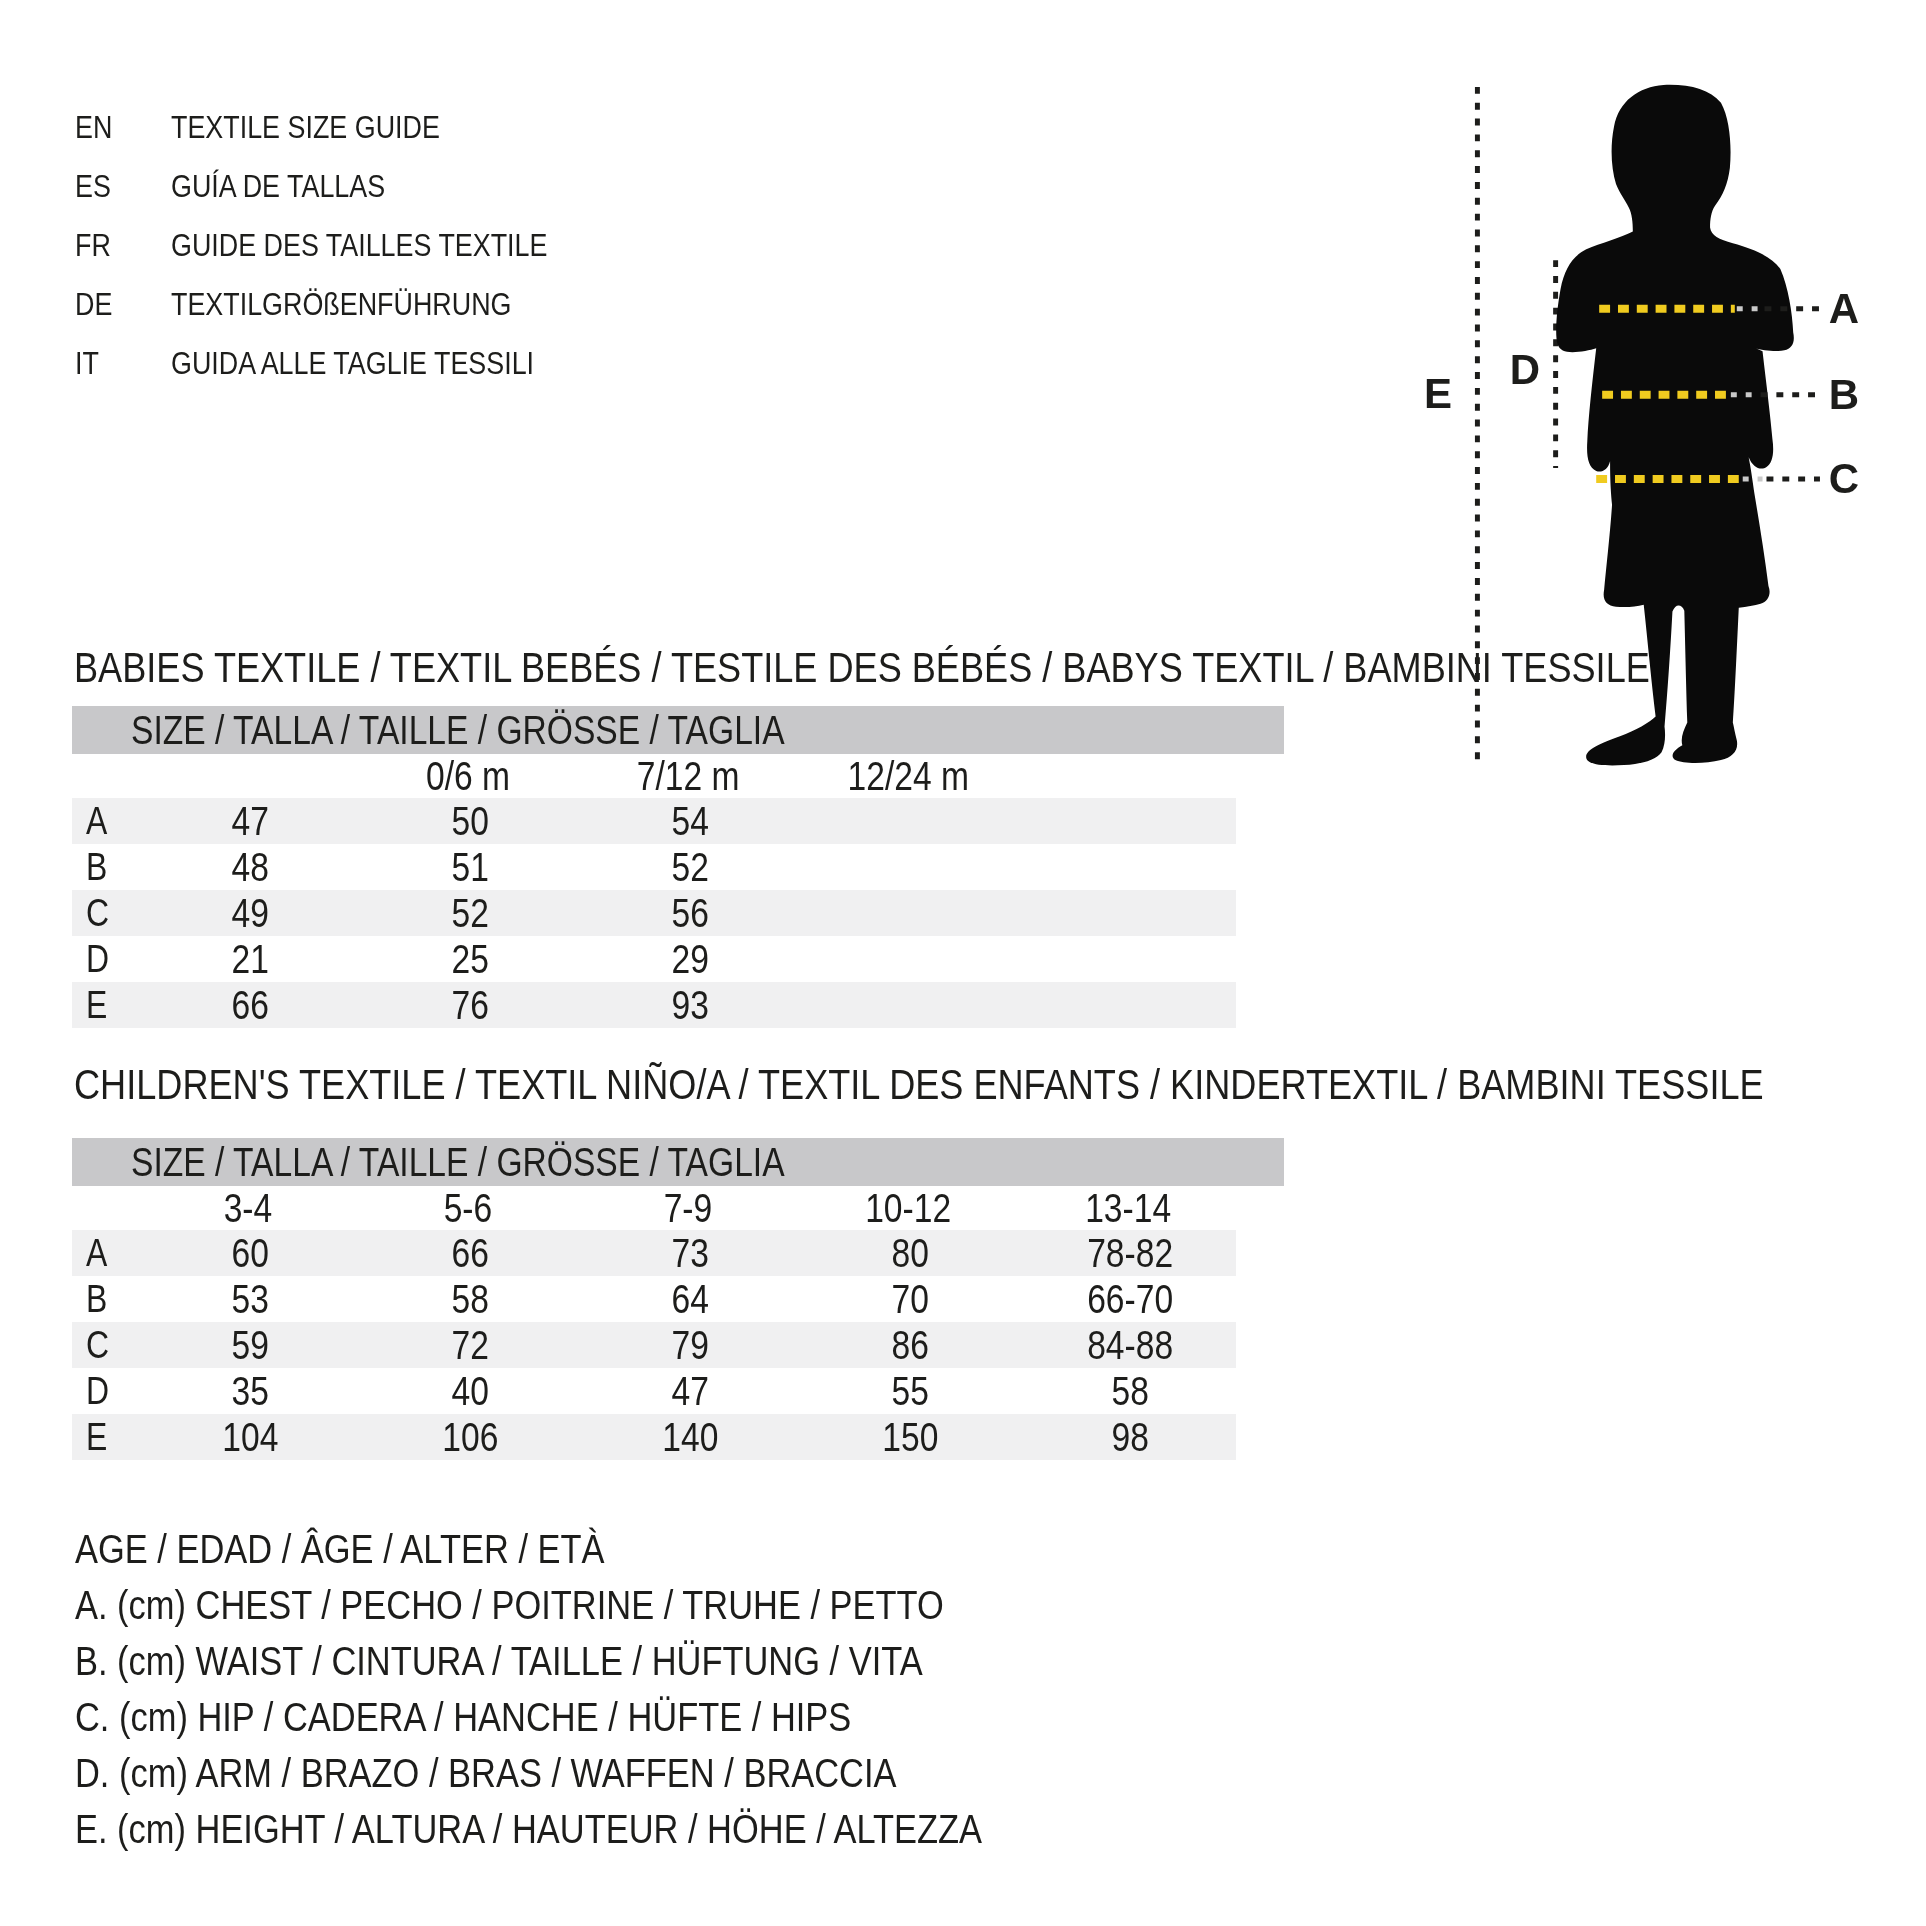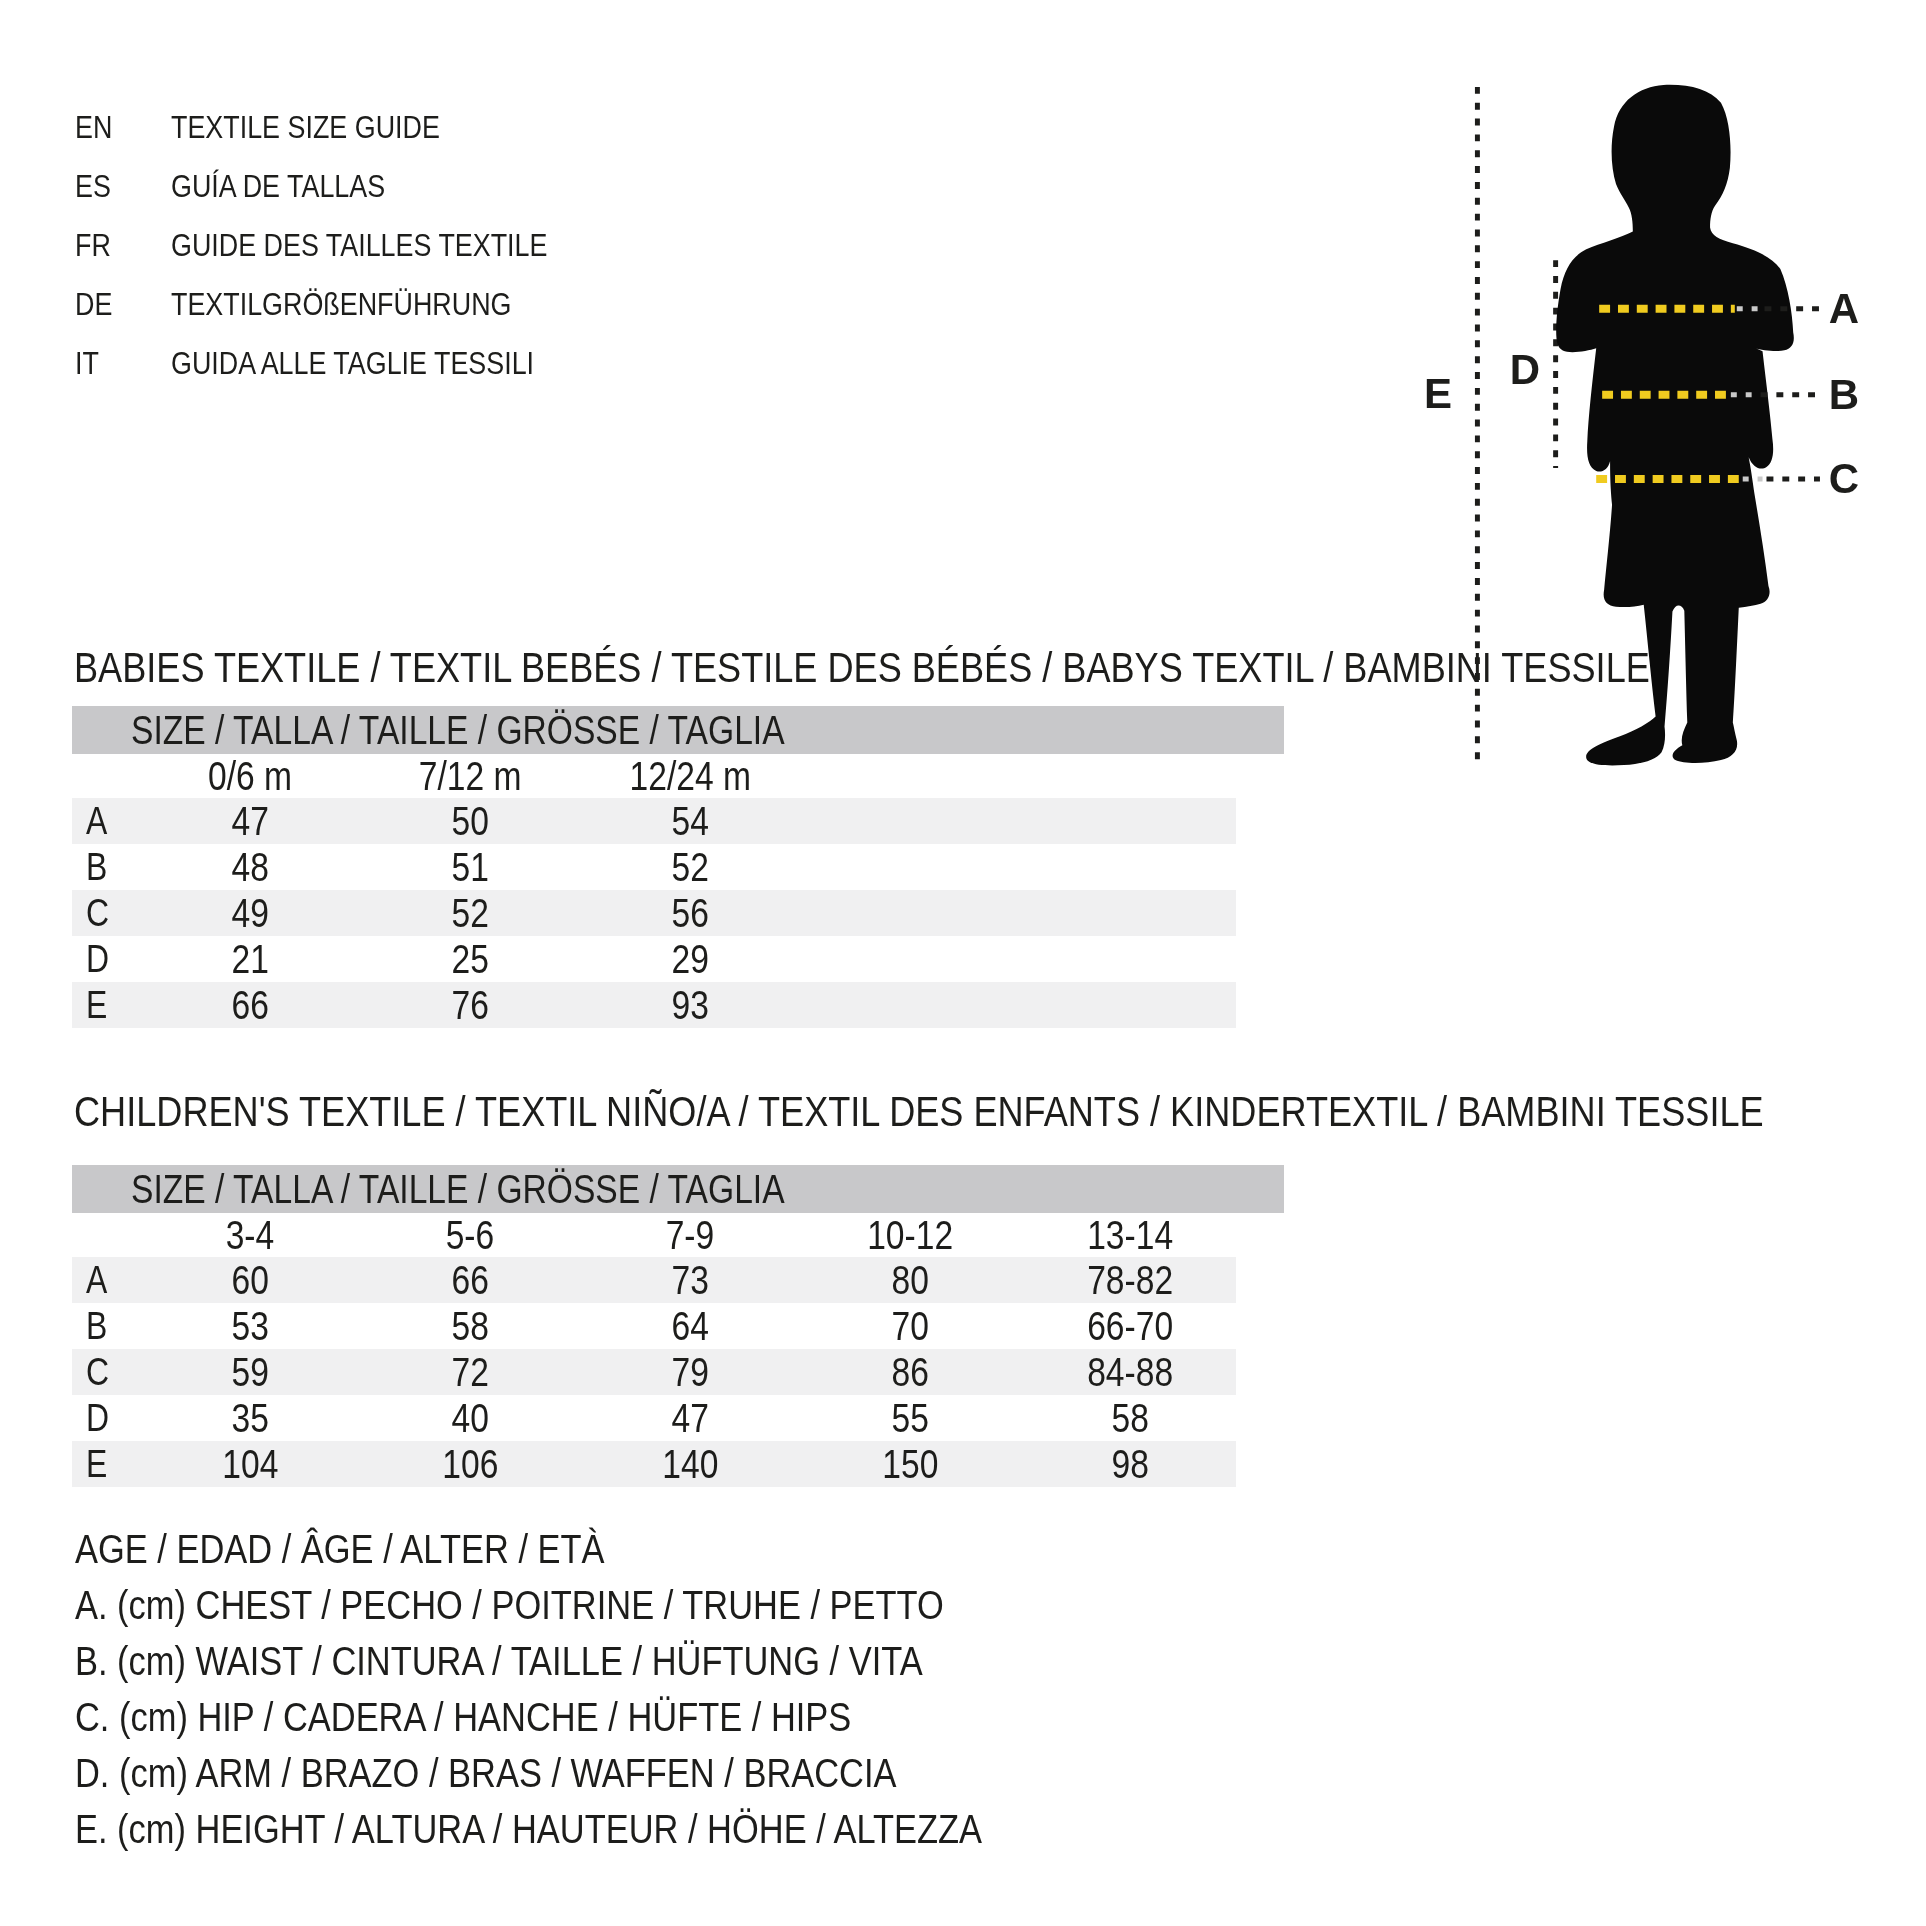--- a/index.html
+++ b/index.html
@@ -25,21 +25,21 @@
   .dash-g{stroke:#c9c9c9;stroke-width:5;stroke-dasharray:6 9;fill:none;}
   .fig-label{position:absolute;width:44px;height:48px;text-align:center;font-size:42px;font-weight:bold;line-height:48px;}
 
   
   .tsec{position:absolute;left:72px;width:1164px;}
   .sec-title{position:absolute;left:2px;top:0;font-size:43px;line-height:46px;}
   .size-bar{position:absolute;left:0;width:1164px;height:48px;background:var(--bar,#c8c8ca);padding-left:48px;}
   .size-bar .cond{margin-left:11px;font-size:40px;line-height:48px;}
   .grid{position:absolute;left:0;width:1164px;}
   .row{display:flex;width:1164px;height:46px;}
-  .row.sizes{height:44px;}
+  .row.sizes{height:44px;justify-content:center;}
   .row.striped{background:var(--stripe,#f0f0f1);}
   .cell{height:100%;display:flex;align-items:center;justify-content:center;font-size:40px;}
   .cell.label{flex:0 0 54px;justify-content:flex-start;padding-left:14px;font-size:38px;}
   .t1 .cell.data{flex:0 0 220px;}
   .t2 .cell.data{flex:0 0 220px;}
 
   
   .legend{position:absolute;left:75px;top:1521px;}
   .legend-line{font-size:41px;line-height:56px;height:56px;}
 </style>
@@ -231,21 +231,21 @@
         <div class="cell data">
             <span class="cond c">76</span>
           </div>
         <div class="cell data">
             <span class="cond c">93</span>
           </div>
       </div>
     </div>
   </div>
 
-  <div class="tsec" style="top:1088px;height:401px;">
+  <div class="tsec" style="top:1061px;height:401px;">
     <div class="sec-title"><span class="cond">CHILDREN'S TEXTILE / TEXTIL NIÑO/A / TEXTIL DES ENFANTS / KINDERTEXTIL / BAMBINI TESSILE</span></div>
     <div class="size-bar" style="top:77px;">
       <span class="cond">SIZE / TALLA / TAILLE / GRÖSSE / TAGLIA</span>
     </div>
     <div class="grid t2" style="top:125px;">
       <div class="row sizes">
         <div class="cell label"></div>
         <div class="cell data">
             <span class="cond c">3-4</span>
           </div>

